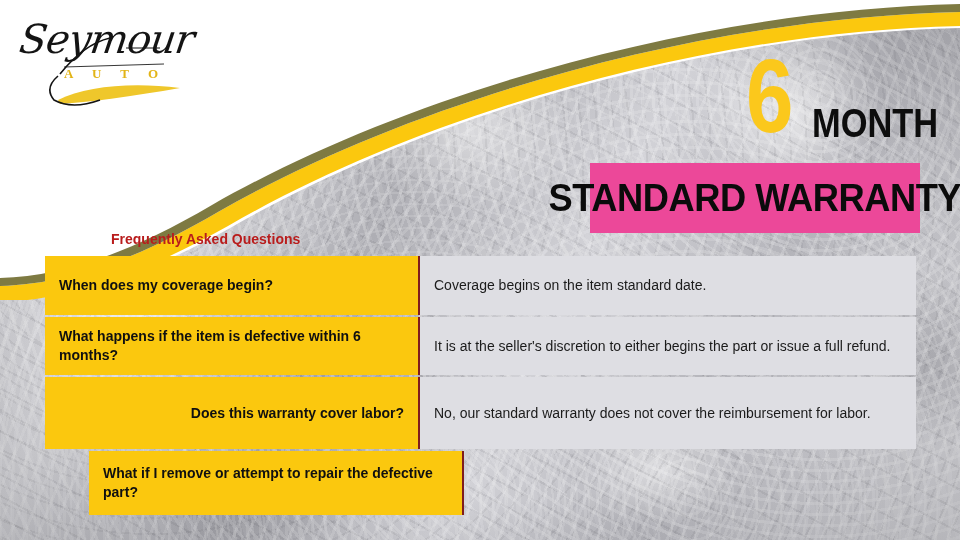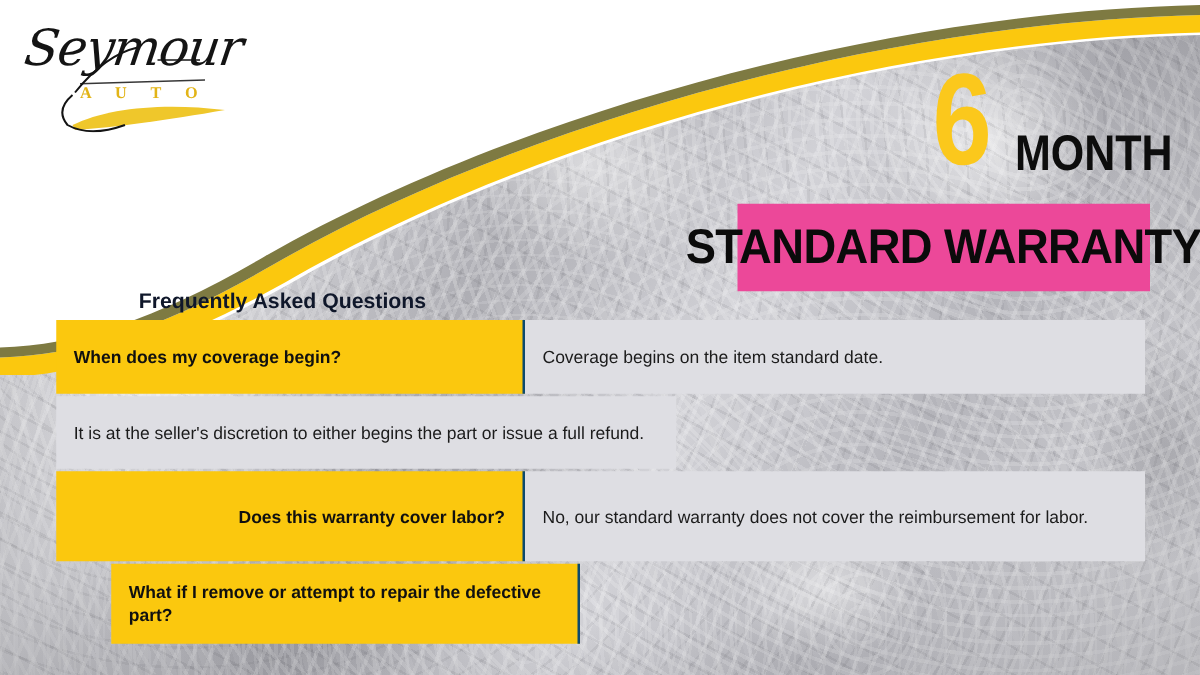--- a/index.html
+++ b/index.html
@@ -125,41 +125,41 @@
     letter-spacing: -0.5px;
     white-space: nowrap;
     transform: scaleX(.93);
   }
 
   
   .faq-title {
     position: absolute;
     left: 111px; top: 231px;
     font-family: "Liberation Sans", sans-serif;
-    font-size: 17px;
-    font-weight: 700;
-    color: #0f172a;
+    font-size: 14px;
+    font-weight: 700;
+    color: #b91c1c;
   }
 
   
   .faq-table {
     position: absolute;
     left: 45px; top: 256px;
     width: 873px;
   }
   .faq-row { display: flex; margin-bottom: 2px; }
   .faq-row:last-child { margin-bottom: 0; }
   .q-cell {
     width: 375px;
     box-sizing: border-box;
     background: #FBC80E;
     padding: 10px 14px;
     display: flex;
     align-items: center;
-    border-right: 2px solid #0c4a6e;
+    border-right: 2px solid #7f1d1d;
   }
   .q-text {
     font-family: "Liberation Sans", sans-serif;
     font-size: 14px;
     font-weight: 700;
     color: #101010;
     line-height: 1.35;
   }
   .a-cell {
     width: 496px;
@@ -225,20 +225,23 @@
     <div class="faq-row r1">
       <div class="q-cell">
         <span class="q-text">When does my coverage begin?</span>
       </div>
       <div class="a-cell">
         <span class="a-text">Coverage begins on the item standard date.</span>
       </div>
     </div>
 
     <div class="faq-row r2">
+      <div class="q-cell">
+        <span class="q-text">What happens if the item is defective within 6 months?</span>
+      </div>
       <div class="a-cell">
         <span class="a-text">It is at the seller's discretion to either begins the part or issue a full refund.</span>
       </div>
     </div>
 
     <div class="faq-row r3">
       <div class="q-cell">
         <span class="q-text">Does this warranty cover labor?</span>
       </div>
       <div class="a-cell">

